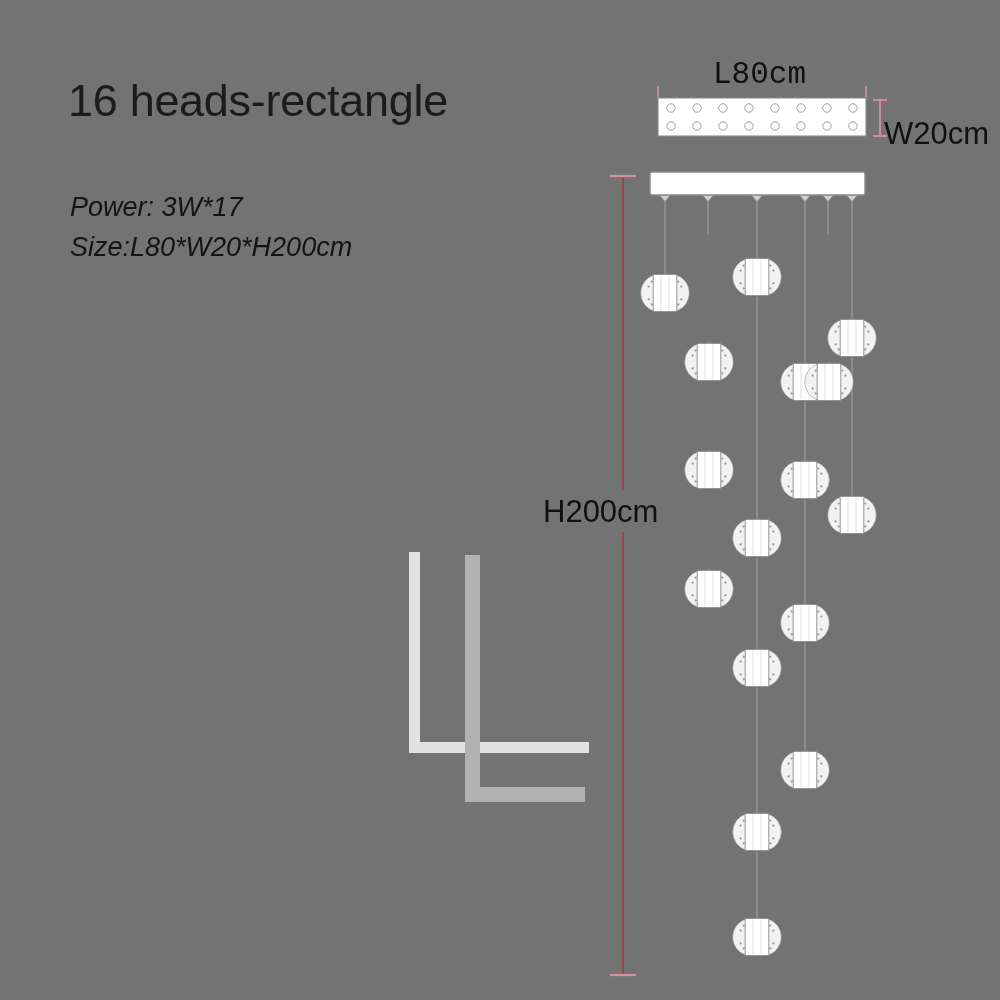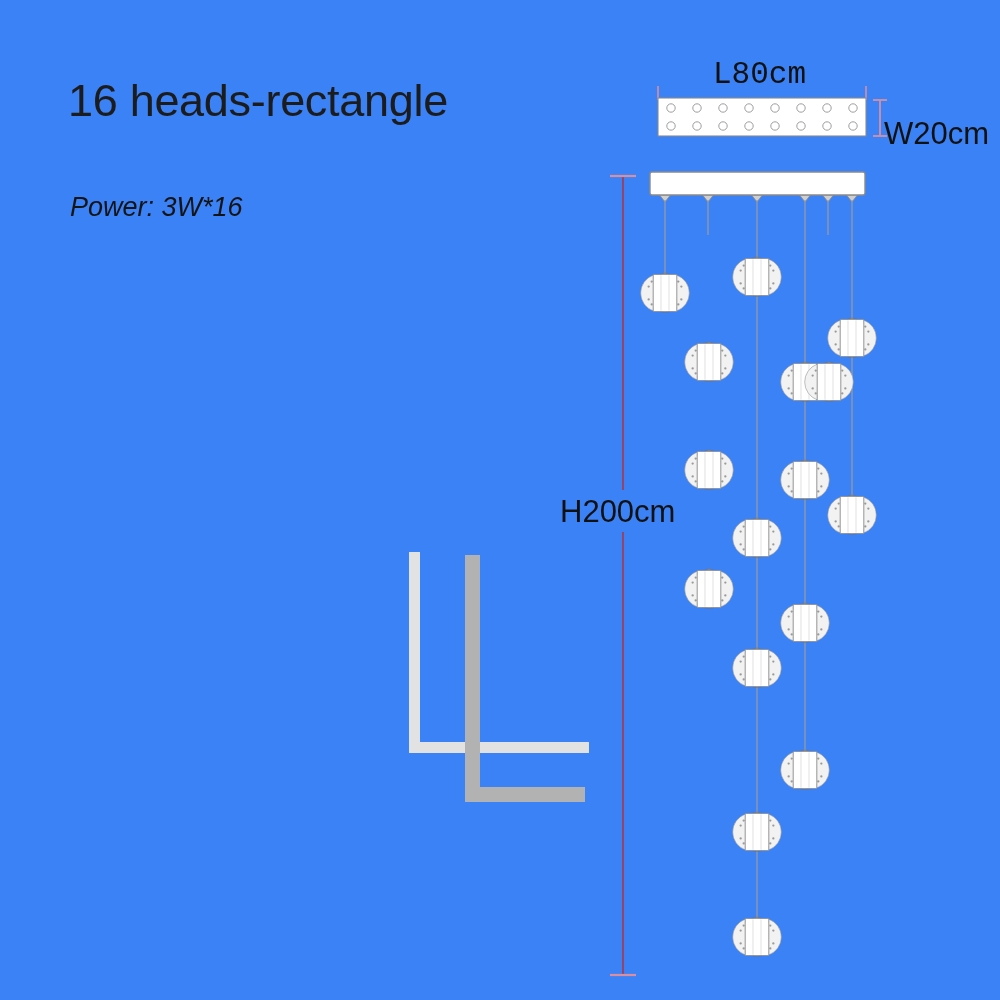--- a/index.html
+++ b/index.html
@@ -15,21 +15,21 @@
     overflow: hidden;
     font-family: "Liberation Sans", sans-serif;
     -webkit-font-smoothing: antialiased;
   }
 
   #stage {
     position: absolute;
     left: 0; top: 0;
     width: 1000px;
     height: 1000px;
-    background: #3b82f6;
+    background: #737373;
   }
 
   
   .title {
     position: absolute;
     left: 68px;
     top: 76px;
     font-size: 45px;
     font-weight: 400;
     color: #1c1c1c;
@@ -54,21 +54,21 @@
   .dim-label {
     position: absolute;
     font-size: 31px;
     color: #111111;
     white-space: nowrap;
     font-weight: 400;
   }
   #label-l80 { left: 713px; top: 57px; font-family: Liberation Mono, monospace; }
   #label-w20 { left: 884px; top: 100px; margin-top: 16px; }
   #label-h200 {
-    left: 560px;
+    left: 543px;
     top: 494px;
     font-size: 31px;
   }
 
   
   #drawing {
     position: absolute;
     left: 0; top: 0;
     width: 1000px;
     height: 1000px;
@@ -80,21 +80,22 @@
     position: absolute;
   }
   .wm-bar { position: absolute; }
 </style>
 </head>
 <body>
 
 <div id="stage">
 
   <div class="title">16 heads-rectangle</div>
-  <div class="spec spec-power">Power: 3W*16</div>
+  <div class="spec spec-power">Power: 3W*17</div>
+  <div class="spec spec-size">Size:L80*W20*H200cm</div>
 
   <div class="dim-label" id="label-l80">L80cm</div>
   <div class="dim-label" id="label-w20">W20cm</div>
   <div class="dim-label" id="label-h200">H200cm</div>
 
   <div class="wm" id="watermark">
       <div class="wm-bar" style="left: 409px; top: 552px; width: 11px; height: 200px; background: rgb(226, 226, 226);"></div>
       <div class="wm-bar" style="left: 409px; top: 742px; width: 180px; height: 11px; background: rgb(226, 226, 226);"></div>
       <div class="wm-bar" style="left: 465px; top: 555px; width: 15px; height: 232px; background: rgb(178, 178, 178);"></div>
       <div class="wm-bar" style="left: 465px; top: 787px; width: 120px; height: 15px; background: rgb(178, 178, 178);"></div>

